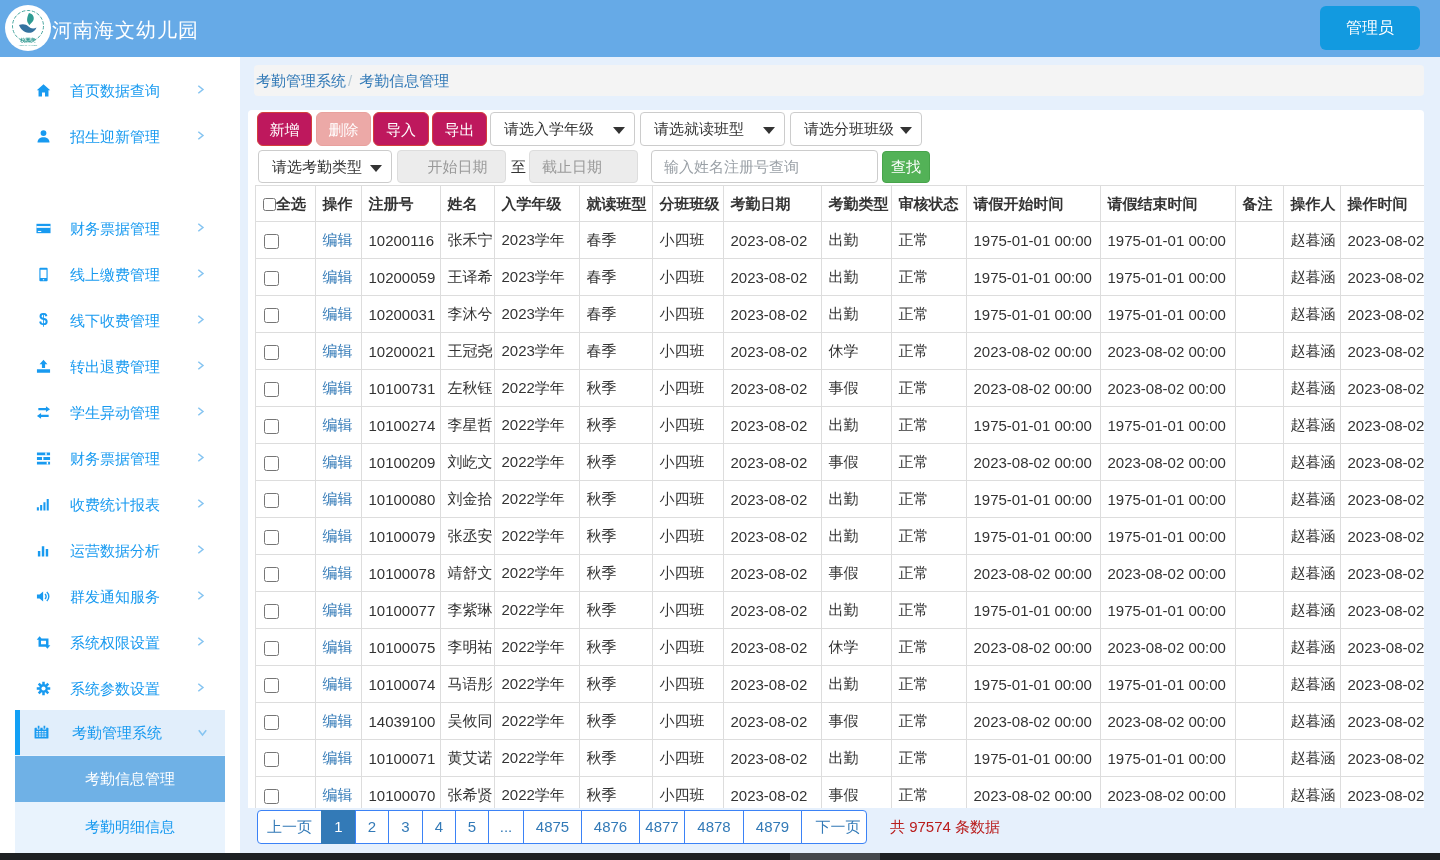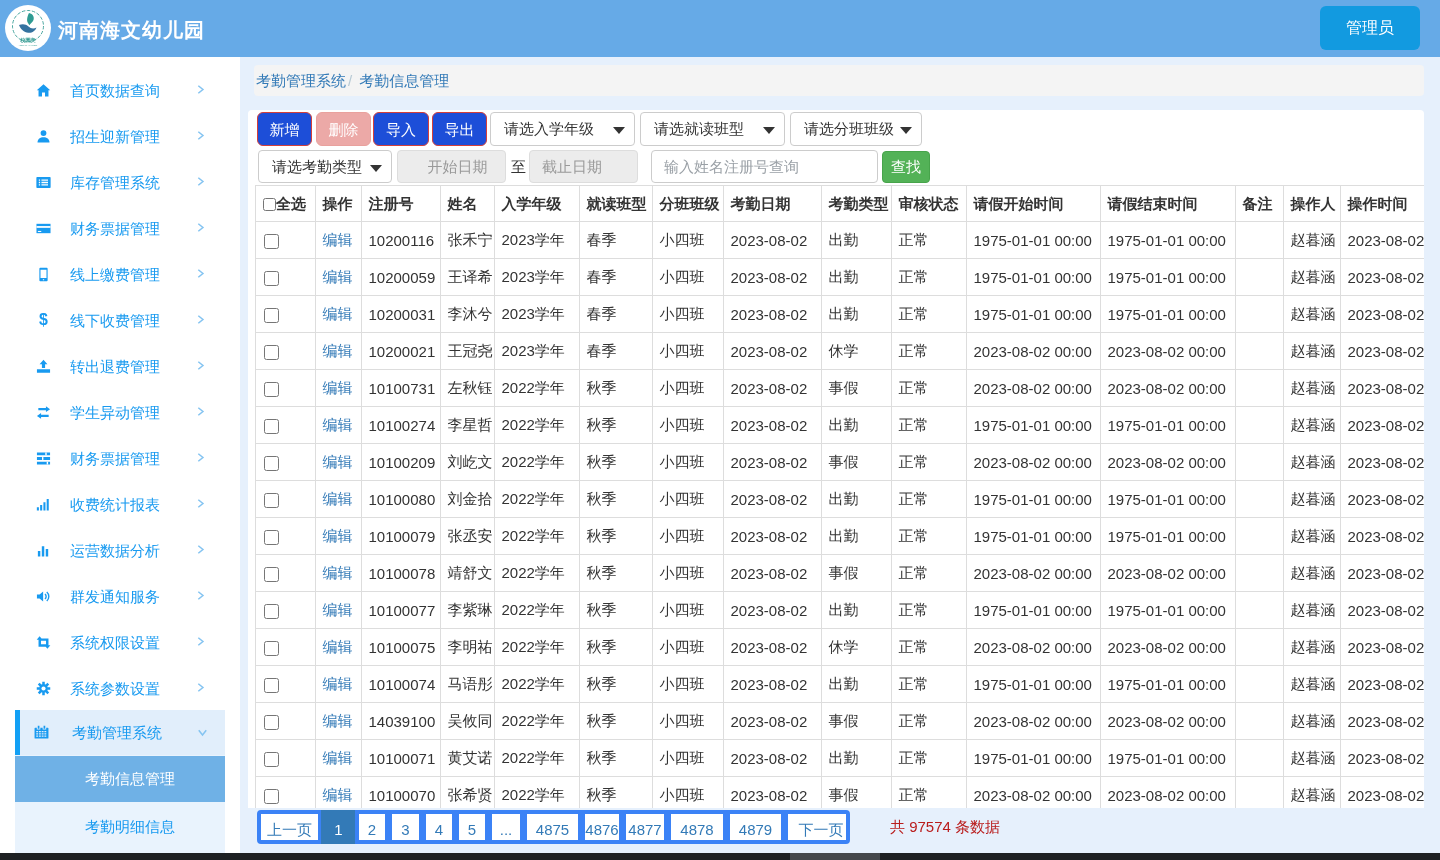--- a/index.html
+++ b/index.html
@@ -1,19 +1,19 @@
 <!DOCTYPE html>
 <html lang="zh"><head><meta charset="utf-8">
 <style>
 *{margin:0;padding:0;box-sizing:border-box;}
 html,body{width:1440px;height:860px;overflow:hidden;font-family:"Liberation Sans",sans-serif;background:#e6f0fc;}
 
 #hdr{position:absolute;left:0;top:0;width:1440px;height:57px;background:#66aae7;}
 #logo{position:absolute;left:5px;top:5px;width:46px;height:46px;}
-#title{position:absolute;left:58px;top:17px;color:#fff;font-size:20px;font-weight:bold;letter-spacing:1px;}
+#title{position:absolute;left:52px;top:17px;color:#fff;font-size:20px;font-weight:normal;letter-spacing:1px;}
 #adminbtn{position:absolute;left:1320px;top:6px;width:100px;height:44px;background:#129ae0;border-radius:6px;color:#fff;font-size:16px;text-align:center;line-height:44px;}
 
 #side{position:absolute;left:0;top:57px;width:240px;height:796px;background:#fff;}
 .mi{position:absolute;left:0;width:225px;height:46px;}
 .mi .ic{position:absolute;left:36px;top:16px;width:15px;height:15px;fill:#189af0;stroke:none;}
 .mi .ic path[fill="none"]{stroke:#189af0;}
 .mi .ml{position:absolute;left:70px;top:15px;font-size:15px;color:#189af0;}
 .mi .chev{position:absolute;left:195px;top:17px;width:11px;height:11px;fill:none;stroke:#85c4f1;stroke-width:1.4;}
 #expbg{position:absolute;left:15px;top:653px;width:210px;height:143px;background:#e9f3fd;}
 #expitem{position:absolute;left:15px;top:653px;width:210px;height:45px;background:#e1eefb;border-left:5px solid #12a0f5;}
@@ -21,40 +21,40 @@
 #expitem .ml{position:absolute;left:52px;top:14px;font-size:15px;color:#189af0;}
 #expitem .chev{position:absolute;left:177px;top:17px;width:11px;height:11px;fill:none;stroke:#85c4f1;stroke-width:1.4;}
 .sub{position:absolute;left:15px;width:210px;height:45.5px;font-size:15px;text-align:left;padding-left:70px;line-height:45px;}
 #sub1{top:699px;background:#6fb1e6;color:#fff;line-height:46px;}
 #sub2{top:744.5px;color:#189af0;line-height:50px;}
 
 #bc{position:absolute;left:254px;top:65px;width:1170px;height:31px;background:#f4f4f4;border-radius:4px;font-size:15px;line-height:31px;color:#337ab7;}
 #bc .t{margin-left:2px;} 
 #bc .sep{color:#b7c9d4;padding:0 7px 0 2px;}
 #panel{position:absolute;left:248px;top:110px;width:1176px;height:698px;background:#fff;border-radius:4px 4px 0 0;}
-.btn{position:absolute;top:112px;height:34px;border-radius:6px;color:#fff;font-size:15px;text-align:center;line-height:33px;background:#1d4ed8;border:1px solid #d43f3a;}
+.btn{position:absolute;top:112px;height:34px;border-radius:6px;color:#fff;font-size:15px;text-align:center;line-height:33px;background:#be185d;border:1px solid #d43f3a;}
 .btn.dis{background:#eca9a7;border-color:#e9a19d;}
 .dd{position:absolute;height:34px;background:#fff;border:1px solid #ccc;border-radius:4px;font-size:15px;color:#333;line-height:32px;padding-left:13px;}
 .dd:after{content:"";position:absolute;right:9px;top:14px;border-left:6px solid transparent;border-right:6px solid transparent;border-top:7px solid #333;}
 .din{position:absolute;top:150px;height:33px;background:#ececec;border:1px solid #ddd;border-radius:4px;font-size:15px;color:#999;line-height:31px;padding-left:12px;}
 #zhi{position:absolute;left:511px;top:150px;width:16px;font-size:15px;color:#333;line-height:33px;}
 #srch{position:absolute;left:651px;top:150px;width:227px;height:33px;background:#fff;border:1px solid #ccc;border-radius:4px;font-size:15px;color:#9aa0a6;line-height:31px;padding-left:12px;}
 #find{position:absolute;left:882px;top:151px;width:48px;height:32px;background:#53b257;border:1px solid #47a44b;border-radius:4px;color:#fff;font-size:15px;text-align:center;line-height:30px;}
 
 #tblwrap{position:absolute;left:255px;top:185px;width:1169px;height:623px;overflow:hidden;}
 table{border-collapse:collapse;table-layout:fixed;width:1220px;}
 th,td{border:1px solid #ddd;font-size:15px;color:#333;text-align:left;padding:0 0 0 7px;overflow:hidden;white-space:nowrap;}
 th{height:36px;font-weight:bold;padding-top:1px;}
 td{height:37px;}
 .lnk{color:#337ab7;}
 .cb{width:15px;height:15px;margin:2px 0 0 1px;vertical-align:middle;}
 #hcb{width:13px;height:13px;margin:0;vertical-align:-2px;}
 
 #pag{position:absolute;left:257px;top:810px;height:34px;display:flex;font-size:15px;color:#337ab7;}
-#pag .p{height:34px;line-height:32px;background:#fff;border:4px solid #3b82f6;text-align:center;margin-left:-1px;}
+#pag .p{height:34px;line-height:32px;background:#fff;border:1px solid #3b82f6;text-align:center;margin-left:-1px;}
 #pag .p.first{border-radius:4px 0 0 4px;margin-left:0;}
 #pag .p.last{border-radius:0 4px 4px 0;}
 #pag .p.act{background:#337ab7;color:#fff;border-color:#337ab7;}
 #total{position:absolute;left:890px;top:810px;font-size:15px;color:#b91c1c;line-height:34px;}
 
 #hsb{position:absolute;left:0;top:853px;width:1440px;height:7px;background:#1e2022;}
 #hsb .thumb{position:absolute;left:790px;top:0px;width:90px;height:7px;background:#44474b;}
 </style></head>
 <body>
 <div id="side">
@@ -66,29 +66,20 @@
       <svg class="chev" viewBox="0 0 10 10">
         <polyline points="3,1.6 7.2,5 3,8.4"></polyline>
       </svg>
     </div>
 <div class="mi" style="top:55.5px">
       <svg class="ic" viewBox="0 0 16 16">
         <circle cx="8" cy="4.3" r="3.1"></circle>
         <path d="M1.6 14.5 C1.6 10.6 4.5 8.9 8 8.9 C11.5 8.9 14.4 10.6 14.4 14.5 Z"></path>
       </svg>
       <span class="ml">招生迎新管理</span>
-      <svg class="chev" viewBox="0 0 10 10">
-        <polyline points="3,1.6 7.2,5 3,8.4"></polyline>
-      </svg>
-    </div>
-<div class="mi" style="top:101.5px">
-      <svg class="ic" viewBox="0 0 16 16">
-        <path d="M1.2 2.2 h13.6 a0.8 0.8 0 0 1 0.8 0.8 v10 a0.8 0.8 0 0 1 -0.8 0.8 H1.2 a0.8 0.8 0 0 1 -0.8 -0.8 v-10 a0.8 0.8 0 0 1 0.8 -0.8 Z M3 4.8 h1.4 v1.4 H3 Z M5.8 4.8 h7 v1.4 h-7 Z M3 7.3 h1.4 v1.4 H3 Z M5.8 7.3 h7 v1.4 h-7 Z M3 9.8 h1.4 v1.4 H3 Z M5.8 9.8 h7 v1.4 h-7 Z" fill-rule="evenodd"></path>
-      </svg>
-      <span class="ml">库存管理系统</span>
       <svg class="chev" viewBox="0 0 10 10">
         <polyline points="3,1.6 7.2,5 3,8.4"></polyline>
       </svg>
     </div>
 <div class="mi" style="top:147.5px">
       <svg class="ic" viewBox="0 0 16 16">
         <path d="M0.5 3 h15 v10 H0.5 Z"></path>
         <rect x="0.5" y="5.4" width="15" height="1.9" fill="#fff"></rect>
         <rect x="2" y="10.6" width="3.6" height="1.1" fill="#fff"></rect>
       </svg>
@@ -556,21 +547,21 @@
 </div>
 <div id="pag">
 <div class="p first" style="width:65px;">上一页</div>
 <div class="p act" style="width:35px;">1</div>
 <div class="p" style="width:34px;">2</div>
 <div class="p" style="width:35px;">3</div>
 <div class="p" style="width:34px;">4</div>
 <div class="p" style="width:34px;">5</div>
 <div class="p" style="width:36px;">...</div>
 <div class="p" style="width:59px;">4875</div>
-<div class="p" style="width:42px;">4876</div>
+<div class="p" style="width:59px;">4876</div>
 <div class="p" style="width:46px;">4877</div>
 <div class="p" style="width:60px;">4878</div>
 <div class="p" style="width:59px;">4879</div>
 <div class="p last" style="width:66px;padding-left:8px;">下一页</div>
 </div>
 <div id="total">共 97574 条数据</div>
 <div id="hsb">
     <div class="thumb"></div>
   </div>
 </body></html>

